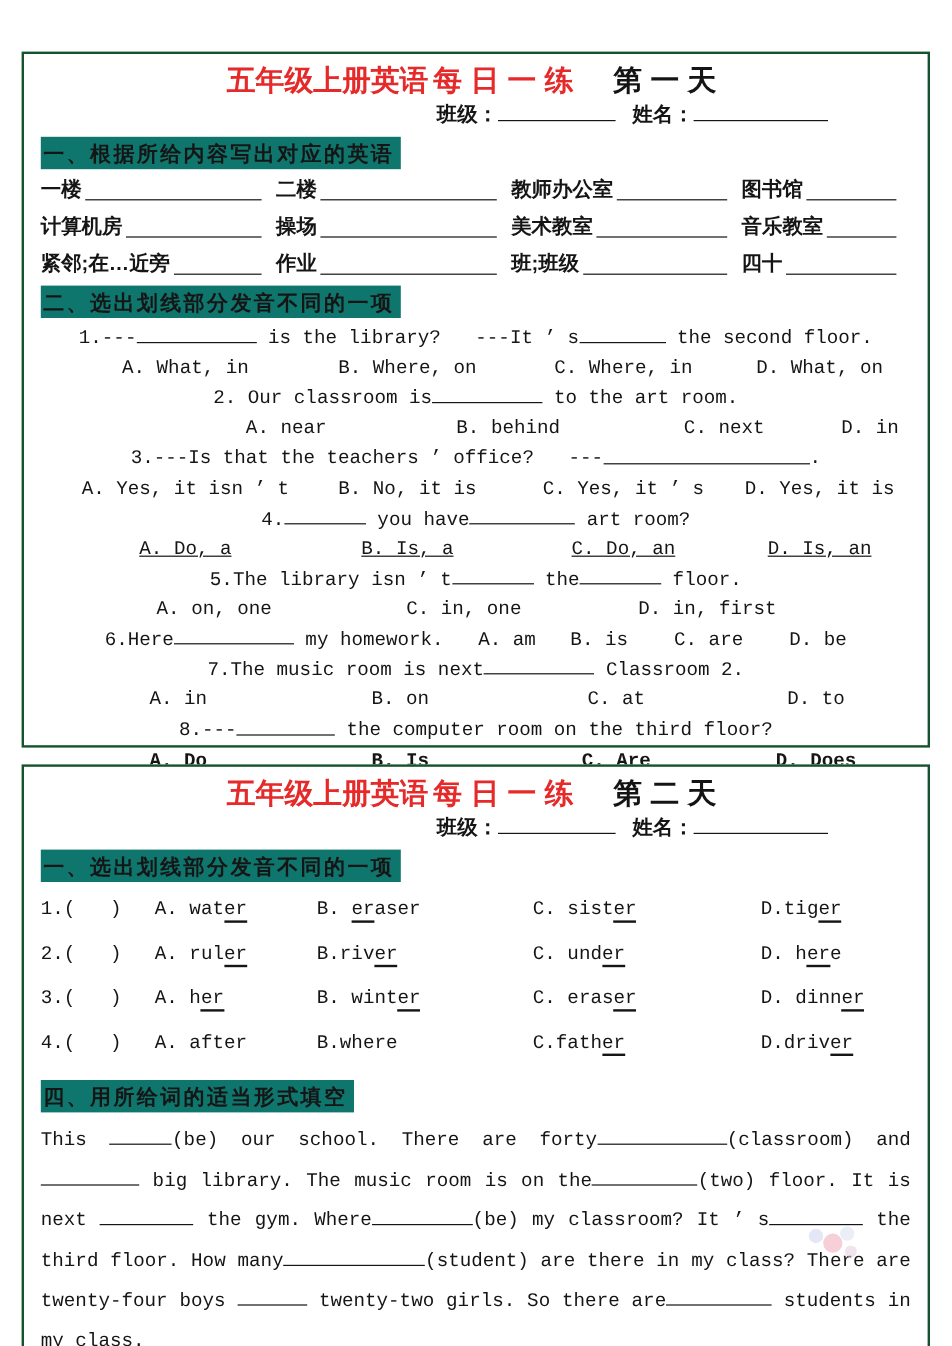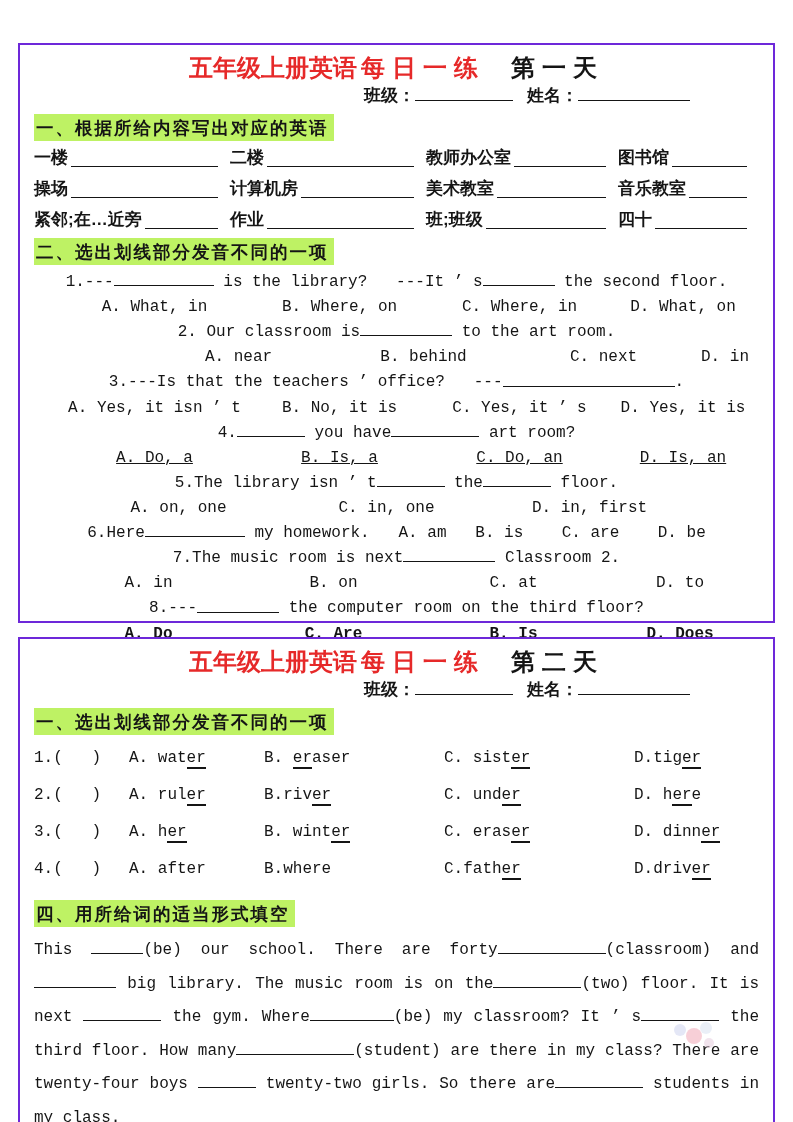--- a/index.html
+++ b/index.html
@@ -3,35 +3,35 @@
 <meta charset="utf-8">
 <style>
   html,body{margin:0;padding:0;}
   body{
     width:793px;height:1122px;position:relative;background:#ffffff;
     font-family:"Liberation Sans","DejaVu Sans",sans-serif;color:#151515;
     overflow:hidden;
   }
   .panel{
     position:absolute;left:18px;width:757px;box-sizing:border-box;
-    border:2px solid #6d28d9;background:#fff;padding:6px 14px 4px 14px;
+    border:2px solid #14532d;background:#fff;padding:6px 14px 4px 14px;
   }
   #panel-day1{top:43px;height:580px;}
   #panel-day2{top:637px;height:511px;}
 
   .title-row{text-align:center;font-size:24px;font-weight:bold;line-height:30px;margin-top:2px;white-space:nowrap;}
   .t-red{color:#e62929;}
   .t-red2{color:#e62929;font-weight:900;letter-spacing:7px;margin-left:4px;}
   .t-black{color:#141414;margin-left:26px;letter-spacing:7px;}
 
   .idline{margin-left:330px;font-size:17px;font-weight:600;line-height:26px;white-space:nowrap;}
   .idline .blank{margin-right:14px;}
 
   .sec-h{
-    display:inline-block;background:#bef264;font-weight:bold;font-size:17.5px;
+    display:inline-block;background:#0f766e;font-weight:bold;font-size:17.5px;
     padding:2px 5px 1px 2px;margin:5px 0 3px 0;letter-spacing:2px;
   }
 
   .blank{
     display:inline-block;border-bottom:1.6px solid #151515;height:0.95em;
     vertical-align:baseline;
   }
 
   .vocab{display:grid;grid-template-columns:196px 196px 192px 1fr;row-gap:9px;margin:3px 0 2px 0;}
   .vcell{display:flex;align-items:flex-end;}
@@ -81,25 +81,25 @@
       </div>
       <div class="vcell">
         <span class="vlabel">教师办公室</span>
         <span class="vblank"></span>
       </div>
       <div class="vcell">
         <span class="vlabel">图书馆</span>
         <span class="vblank"></span>
       </div>
       <div class="vcell">
+        <span class="vlabel">计算机房</span>
+        <span class="vblank"></span>
+      </div>
+      <div class="vcell">
         <span class="vlabel">操场</span>
-        <span class="vblank"></span>
-      </div>
-      <div class="vcell">
-        <span class="vlabel">计算机房</span>
         <span class="vblank"></span>
       </div>
       <div class="vcell">
         <span class="vlabel">美术教室</span>
         <span class="vblank"></span>
       </div>
       <div class="vcell">
         <span class="vlabel">音乐教室</span>
         <span class="vblank"></span>
       </div>
@@ -178,22 +178,22 @@
           <span>A. in</span>
           <span>B. on</span>
           <span>C. at</span>
           <span>D. to</span>
         </div>
       </div>
       <div>
         <div class="stem">8.---<span class="blank" style="width:82px"></span> the computer room on the third floor?</div>
         <div class="opts" style="padding-left: 22px; font-weight: bold;">
           <span>A. Do</span>
+          <span>B. Is</span>
           <span>C. Are</span>
-          <span>B. Is</span>
           <span>D. Does</span>
         </div>
       </div>
     </div>
 </div>
 
 <div class="panel" id="panel-day2">
   <div class="title-row">
     <span class="t-red">五年级上册英语</span><span class="t-red2">每日一练</span><span class="t-black">第二天</span>
   </div>

